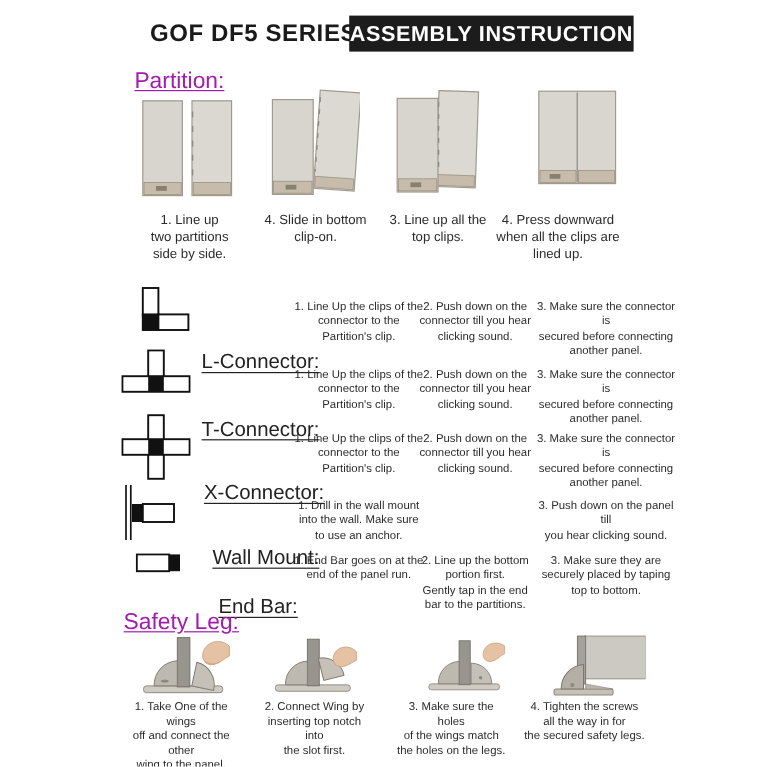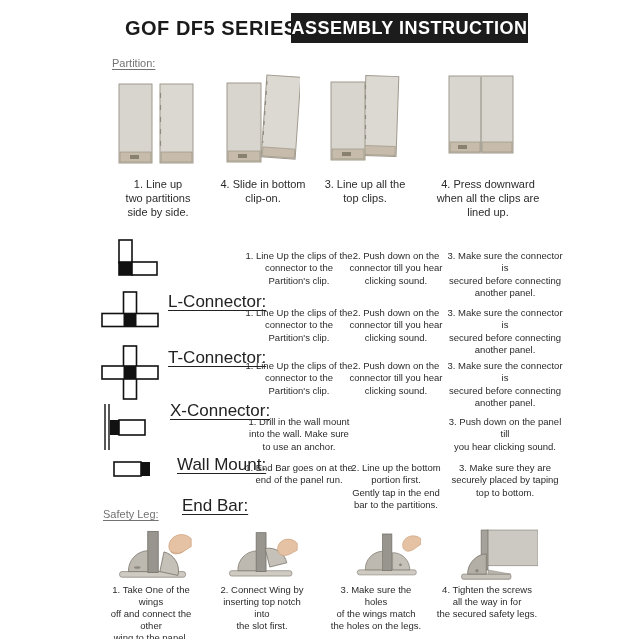--- a/index.html
+++ b/index.html
@@ -5,21 +5,21 @@
   html,body { margin:0; padding:0; background:#fff; }
   .page {
     position:relative; width:639px; height:639px; background:#ffffff;
     font-family:"Liberation Sans", sans-serif; color:#222; overflow:hidden;
   }
   .series { position:absolute; font-size:20px; font-weight:bold; color:#1a1a1a; letter-spacing:0.5px; }
   .badge {
     position:absolute; background:#1c1c1c; color:#fff; font-size:18px; font-weight:bold;
     text-align:center; letter-spacing:0.5px; display:flex; align-items:center; justify-content:center;
   }
-  .h2 { position:absolute; font-size:11px; color:#737373; text-decoration:underline; text-underline-offset:2px; }
+  .h2 { position:absolute; font-size:19px; color:#a21caf; text-decoration:underline; text-underline-offset:2px; }
   .img { position:absolute; }
   .img svg { display:block; }
   .cap { position:absolute; font-size:11px; line-height:1.25; text-align:center; white-space:pre-line; color:#2b2b2b; }
   .conn-label { position:absolute; font-size:17px; color:#222; text-decoration:underline; text-underline-offset:3px;margin-top:32px; }
   .step { position:absolute; font-size:9.5px; line-height:1.3; text-align:center; white-space:pre-line; color:#2b2b2b; }
   .icon { position:absolute; }
   .legcap { font-size:9.5px; }
 </style>
 </head>
 <body>
@@ -75,21 +75,21 @@
     </svg>
   </div>
 
   <div class="cap" style="left:108px; top:178px; width:100px;">1.  Line up
 two partitions
 side by side.</div>
   <div class="cap" style="left:216px; top:178px; width:94px;">4. Slide in bottom
 clip-on.</div>
   <div class="cap" style="left:320px; top:178px; width:90px;">3. Line up all the
 top clips.</div>
-  <div class="cap" style="left:432px; top:178px; width:112px;">4. Press downward
+  <div class="cap" style="left:409px; top:178px; width:112px;">4. Press downward
 when all the clips are
 lined up.</div>
 
   <div class="icon" style="left:117px; top:239px;">
     <svg width="42" height="38" viewBox="0 0 42 38">
       <rect x="2" y="1" width="13" height="23" fill="#fff" stroke="#111" stroke-width="1.6"></rect>
       <rect x="2" y="23" width="13" height="13" fill="#111" stroke="#111" stroke-width="1.6"></rect>
       <rect x="15" y="23" width="25" height="13" fill="#fff" stroke="#111" stroke-width="1.6"></rect>
     </svg>
   </div>

